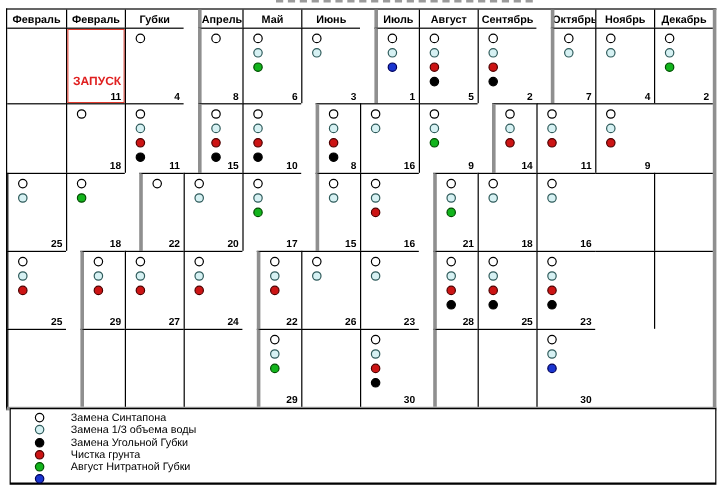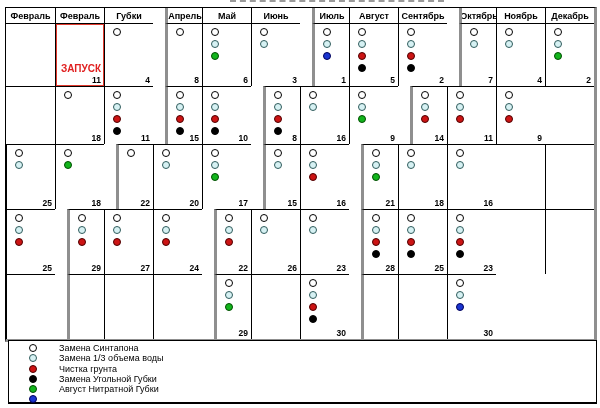--- a/index.html
+++ b/index.html
@@ -503,26 +503,26 @@
   <div class="legend">
       <div class="legend-item">
         <span class="legend-dot" style="background: rgb(255, 255, 255); border-color: rgb(0, 0, 0);"></span>
         <span class="legend-label">Замена Синтапона</span>
       </div>
       <div class="legend-item">
         <span class="legend-dot" style="background: rgb(214, 241, 243); border-color: rgb(47, 91, 91);"></span>
         <span class="legend-label">Замена 1/3 объема воды</span>
       </div>
       <div class="legend-item">
+        <span class="legend-dot" style="background: rgb(0, 0, 0); border-color: rgb(0, 0, 0);"></span>
+        <span class="legend-label">Замена Угольной Губки</span>
+      </div>
+      <div class="legend-item">
         <span class="legend-dot" style="background: rgb(204, 20, 20); border-color: rgb(77, 0, 0);"></span>
         <span class="legend-label">Чистка грунта</span>
-      </div>
-      <div class="legend-item">
-        <span class="legend-dot" style="background: rgb(0, 0, 0); border-color: rgb(0, 0, 0);"></span>
-        <span class="legend-label">Замена Угольной Губки</span>
       </div>
       <div class="legend-item">
         <span class="legend-dot" style="background: rgb(18, 180, 28); border-color: rgb(0, 77, 0);"></span>
         <span class="legend-label">Август Нитратной Губки</span>
       </div>
       <div class="legend-item">
         <span class="legend-dot" style="background: rgb(26, 53, 208); border-color: rgb(0, 0, 89);"></span>
       </div>
     </div>
 </div>

